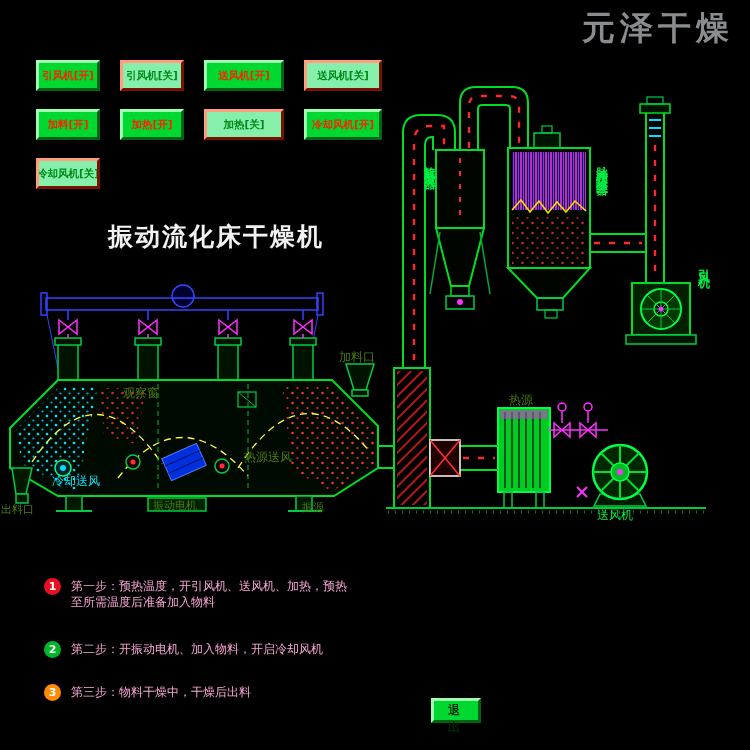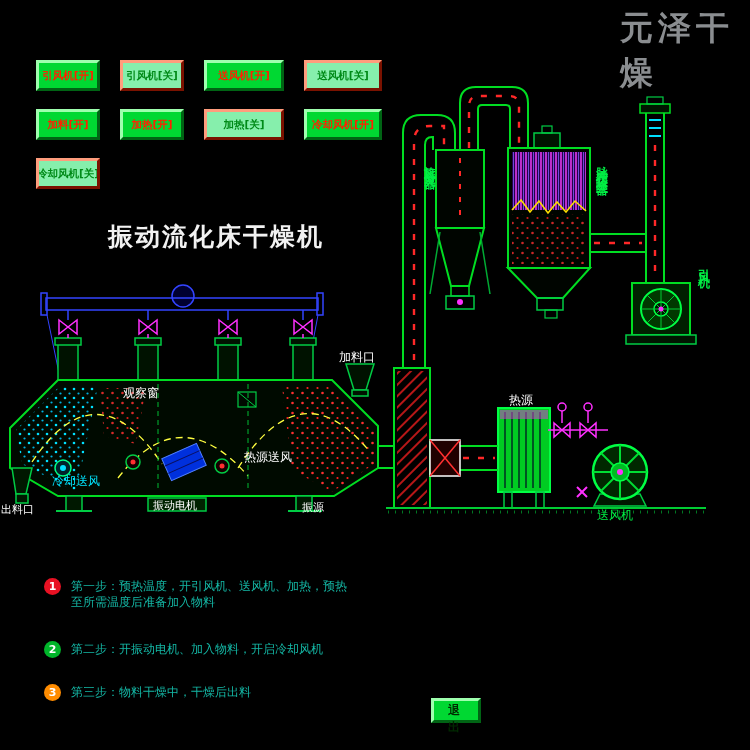--- a/index.html
+++ b/index.html
@@ -1,54 +1,54 @@
 <!DOCTYPE html>
 <html><head>
 <meta charset="utf-8">
 <style>
   html,body{margin:0;padding:0;background:#000;}
   body{width:750px;height:750px;position:relative;overflow:hidden;
        font-family:"DejaVu Sans","Liberation Sans",sans-serif;}
 
   
   .watermark{position:absolute;left:582px;top:6px;font-size:33px;letter-spacing:5px;
-             color:#8a8d90;font-weight:bold;margin-left:38px;}
+             color:#8a8d90;font-weight:bold;}
   .page-title{position:absolute;left:108px;top:220px;font-size:25px;font-weight:bold;
               color:#f2f2f2;letter-spacing:2px;}
 
   
   .btn-grid{position:absolute;left:36px;top:60px;display:grid;
             grid-template-columns:64px 64px 80px 78px;grid-auto-rows:31px;
             column-gap:20px;row-gap:18px;}
   .hmi-btn{font-weight:bold;font-size:10.5px;display:flex;align-items:center;
            justify-content:center;padding:4px;cursor:pointer;white-space:nowrap;
            font-family:inherit;overflow:hidden;}
   .hmi-btn.on{background:#00d832;color:#ff2000;
         border-top:3px solid #9effae;border-left:3px solid #9effae;
         border-bottom:3px solid #006414;border-right:3px solid #006414;}
   .hmi-btn.off{background:#86efac;color:#008a18;
         border-top:3px solid #ff9d7d;border-left:3px solid #ff9d7d;
         border-bottom:3px solid #7a1200;border-right:3px solid #7a1200;}
 
   
-  .dlabel{position:absolute;font-size:12px;color:#ffffff;white-space:nowrap;}
+  .dlabel{position:absolute;font-size:12px;color:#4d7c0f;white-space:nowrap;}
   .dlabel.cyan{color:#00e5ff;}
   .dlabel.green{color:#00ee44;}
   .vlabel{position:absolute;writing-mode:vertical-rl;text-orientation:upright;
           color:#00ee44;font-size:12px;letter-spacing:3px;font-weight:bold;}
 
   
   .step{position:absolute;left:44px;display:flex;align-items:flex-start;}
   .badge{width:17px;height:17px;border-radius:50%;color:#fff;font-size:11px;
          font-weight:bold;display:flex;align-items:center;justify-content:center;
          flex:0 0 17px;margin-right:10px;}
   .badge.red{background:#e81123;}
   .badge.green{background:#00b52a;}
   .badge.orange{background:#ff8c00;}
-  .step-text{color:#14b8a6;font-size:12px;line-height:16px;width:276px;}
+  .step-text{color:#f9a8d4;font-size:12px;line-height:16px;width:276px;}
 
   
   .exit-btn{position:absolute;left:431px;top:698px;width:50px;height:25px;
         background:#00d832;color:#002900;font-weight:bold;font-size:12px;
         font-family:inherit;letter-spacing:4px;cursor:pointer;
         border-top:3px solid #9effae;border-left:3px solid #9effae;
         border-bottom:3px solid #006414;border-right:3px solid #006414;}
 
   svg{position:absolute;left:0;top:0;}
 </style>

